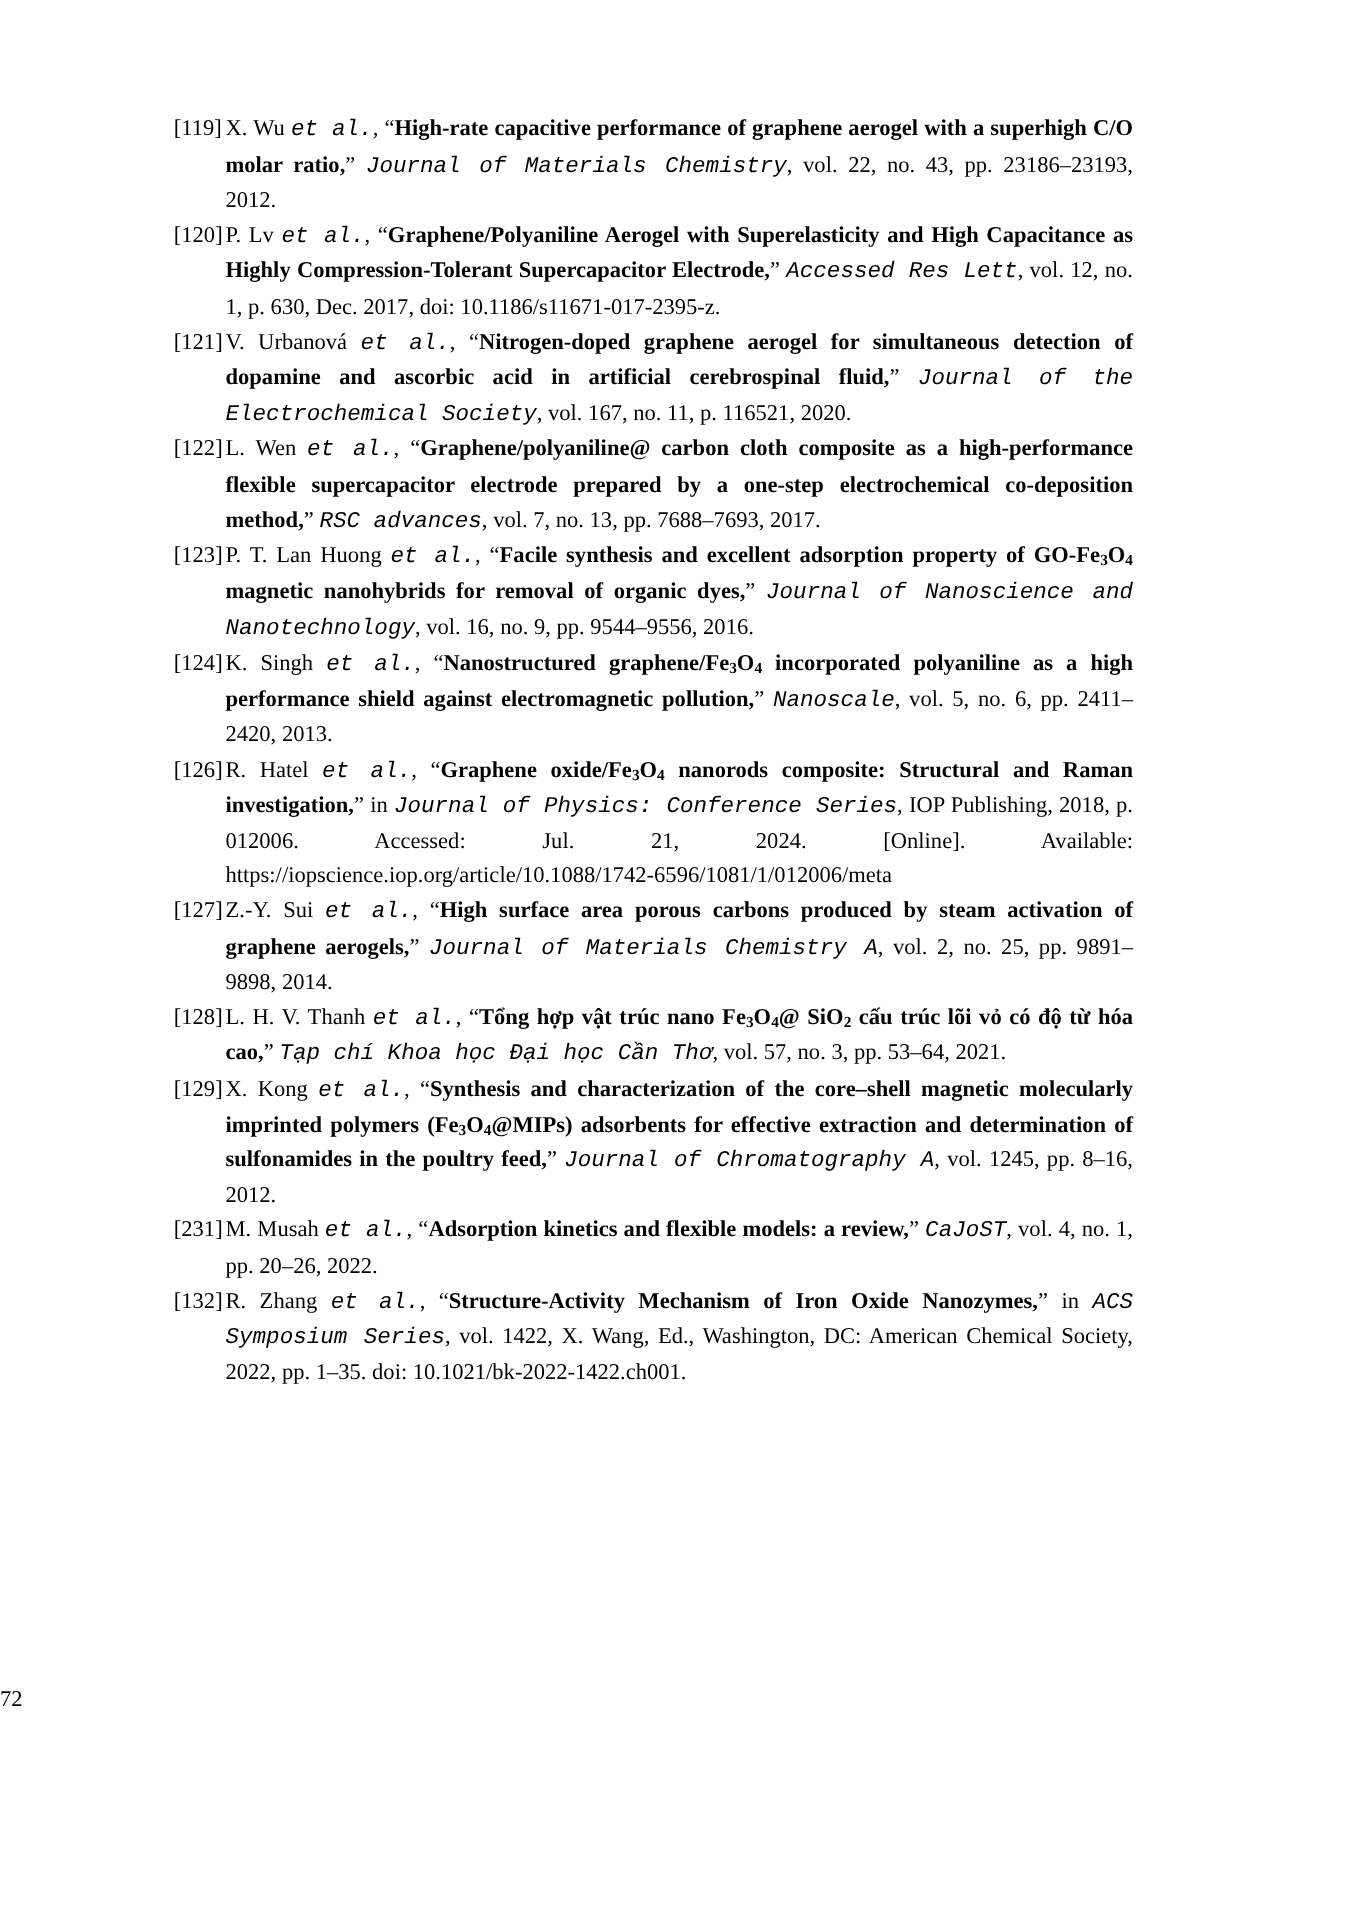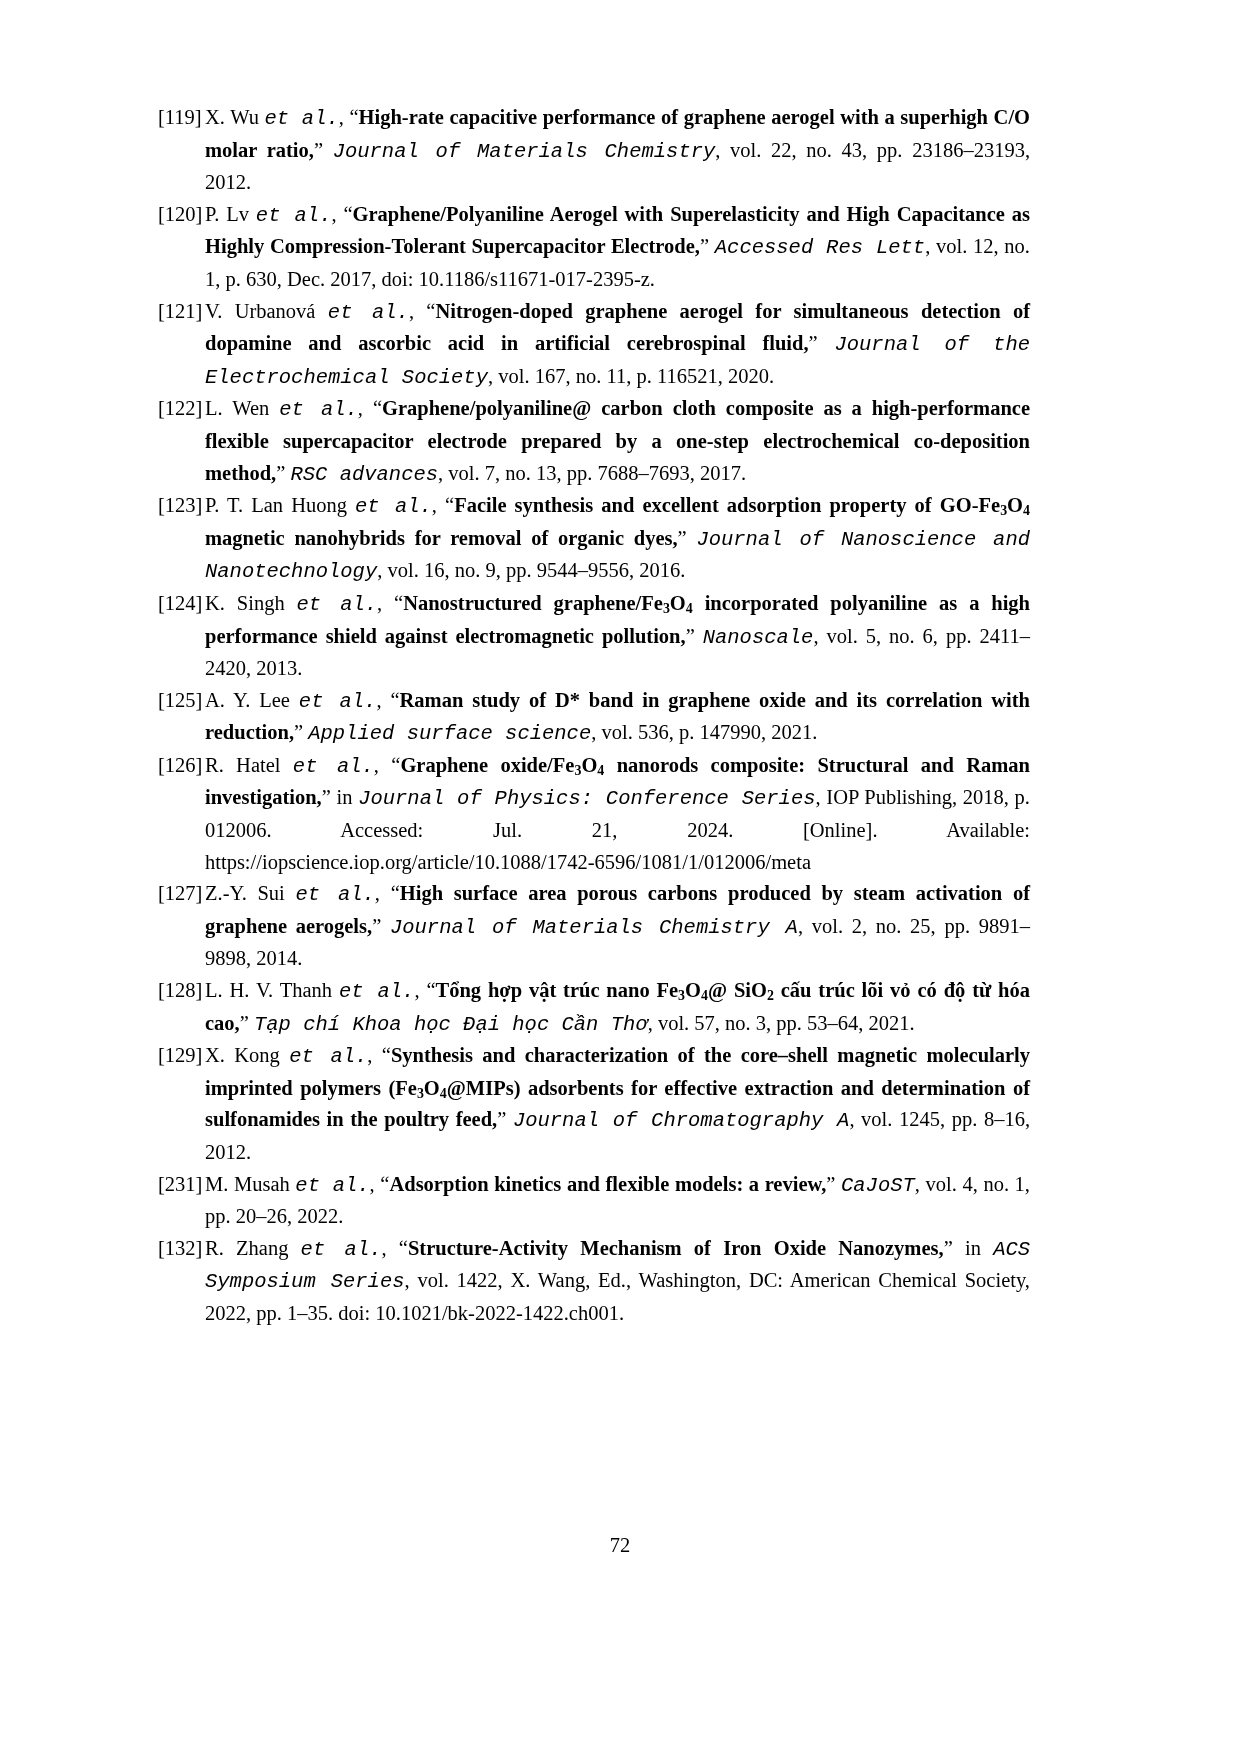--- a/index.html
+++ b/index.html
@@ -55,21 +55,21 @@
   sub {
     font-size: 0.68em;
     vertical-align: -0.22em;
     line-height: 0;
   }
   .page-number {
     position: absolute;
     left: 0;
     top: 1534px;
     width: 1240px;
-    text-align: center;
+    text-align: left;
     font-size: 20.5px;
     font-family: "Liberation Serif", "DejaVu Serif", serif;
   }
 </style>
 </head>
 <body>
 
 <div class="page">
   <div class="content">
 
@@ -96,24 +96,20 @@
     <p class="ref">
       <span class="ref-label">[123]</span>
       <span class="ref-body"><span>P. T. Lan Huong </span><i>et al.</i><span>, </span>“<b><span>Facile synthesis and excellent adsorption property of GO-Fe</span><sub>3</sub><span>O</span><sub>4</sub><span> magnetic nanohybrids for removal of organic dyes,</span></b>” <i>Journal of Nanoscience and Nanotechnology</i><span>, vol. 16, no. 9, pp. 9544–9556, 2016.</span></span>
     </p>
 
     <p class="ref">
       <span class="ref-label">[124]</span>
       <span class="ref-body"><span>K. Singh </span><i>et al.</i><span>, </span>“<b><span>Nanostructured graphene/Fe</span><sub>3</sub><span>O</span><sub>4</sub><span> incorporated polyaniline as a high performance shield against electromagnetic pollution,</span></b>” <i>Nanoscale</i><span>, vol. 5, no. 6, pp. 2411–2420, 2013.</span></span>
     </p>
 
-    <p class="ref">
-      <span class="ref-label">[125]</span>
-      <span class="ref-body"><span>A. Y. Lee </span><i>et al.</i><span>, </span>“<b>Raman study of D* band in graphene oxide and its correlation with reduction,</b>” <i>Applied surface science</i><span>, vol. 536, p. 147990, 2021.</span></span>
-    </p>
 
     <p class="ref">
       <span class="ref-label">[126]</span>
       <span class="ref-body"><span>R. Hatel </span><i>et al.</i><span>, </span>“<b><span>Graphene oxide/Fe</span><sub>3</sub><span>O</span><sub>4</sub><span> nanorods composite: Structural and Raman investigation,</span></b>”<span> in </span><i>Journal of Physics: Conference Series</i><span>, IOP Publishing, 2018, p. 012006. Accessed: Jul. 21, 2024. [Online]. Available:</span> <span>https://iopscience.iop.org/article/10.1088/1742-6596/1081/1/012006/meta</span></span>
     </p>
 
     <p class="ref">
       <span class="ref-label">[127]</span>
       <span class="ref-body"><span>Z.-Y. Sui </span><i>et al.</i><span>, </span>“<b>High surface area porous carbons produced by steam activation of graphene aerogels,</b>” <i>Journal of Materials Chemistry A</i><span>, vol. 2, no. 25, pp. 9891–9898, 2014.</span></span>
     </p>

